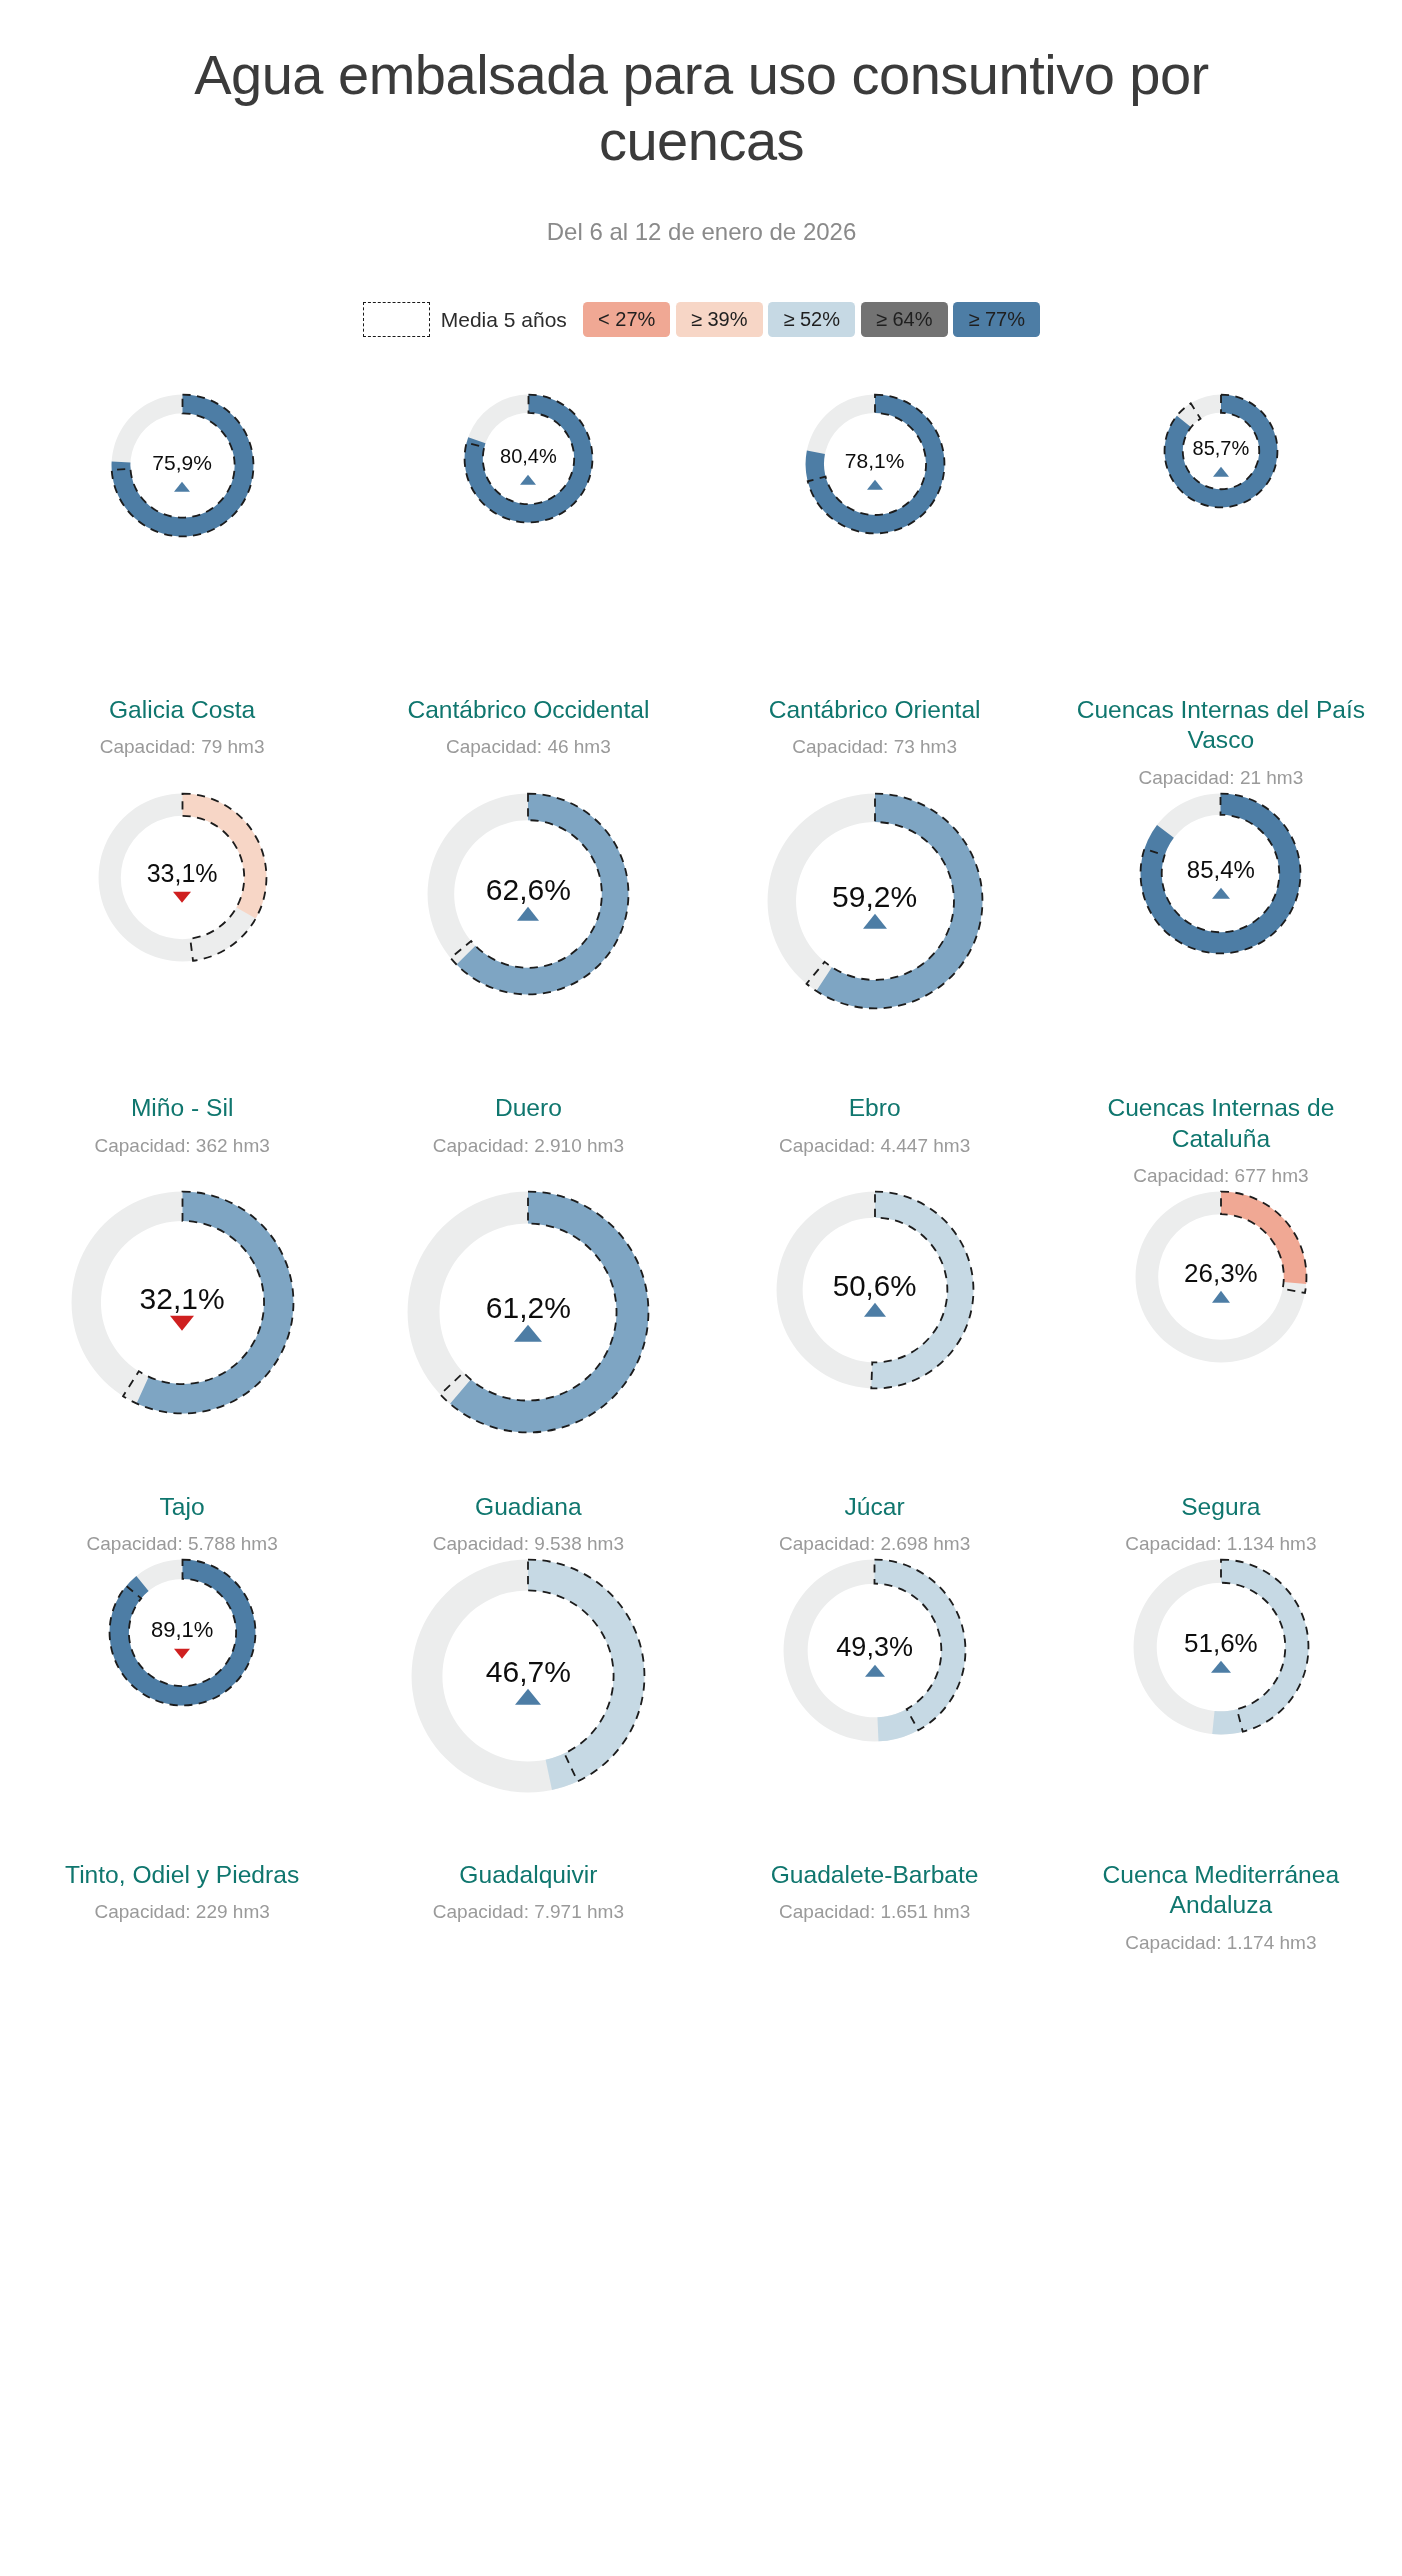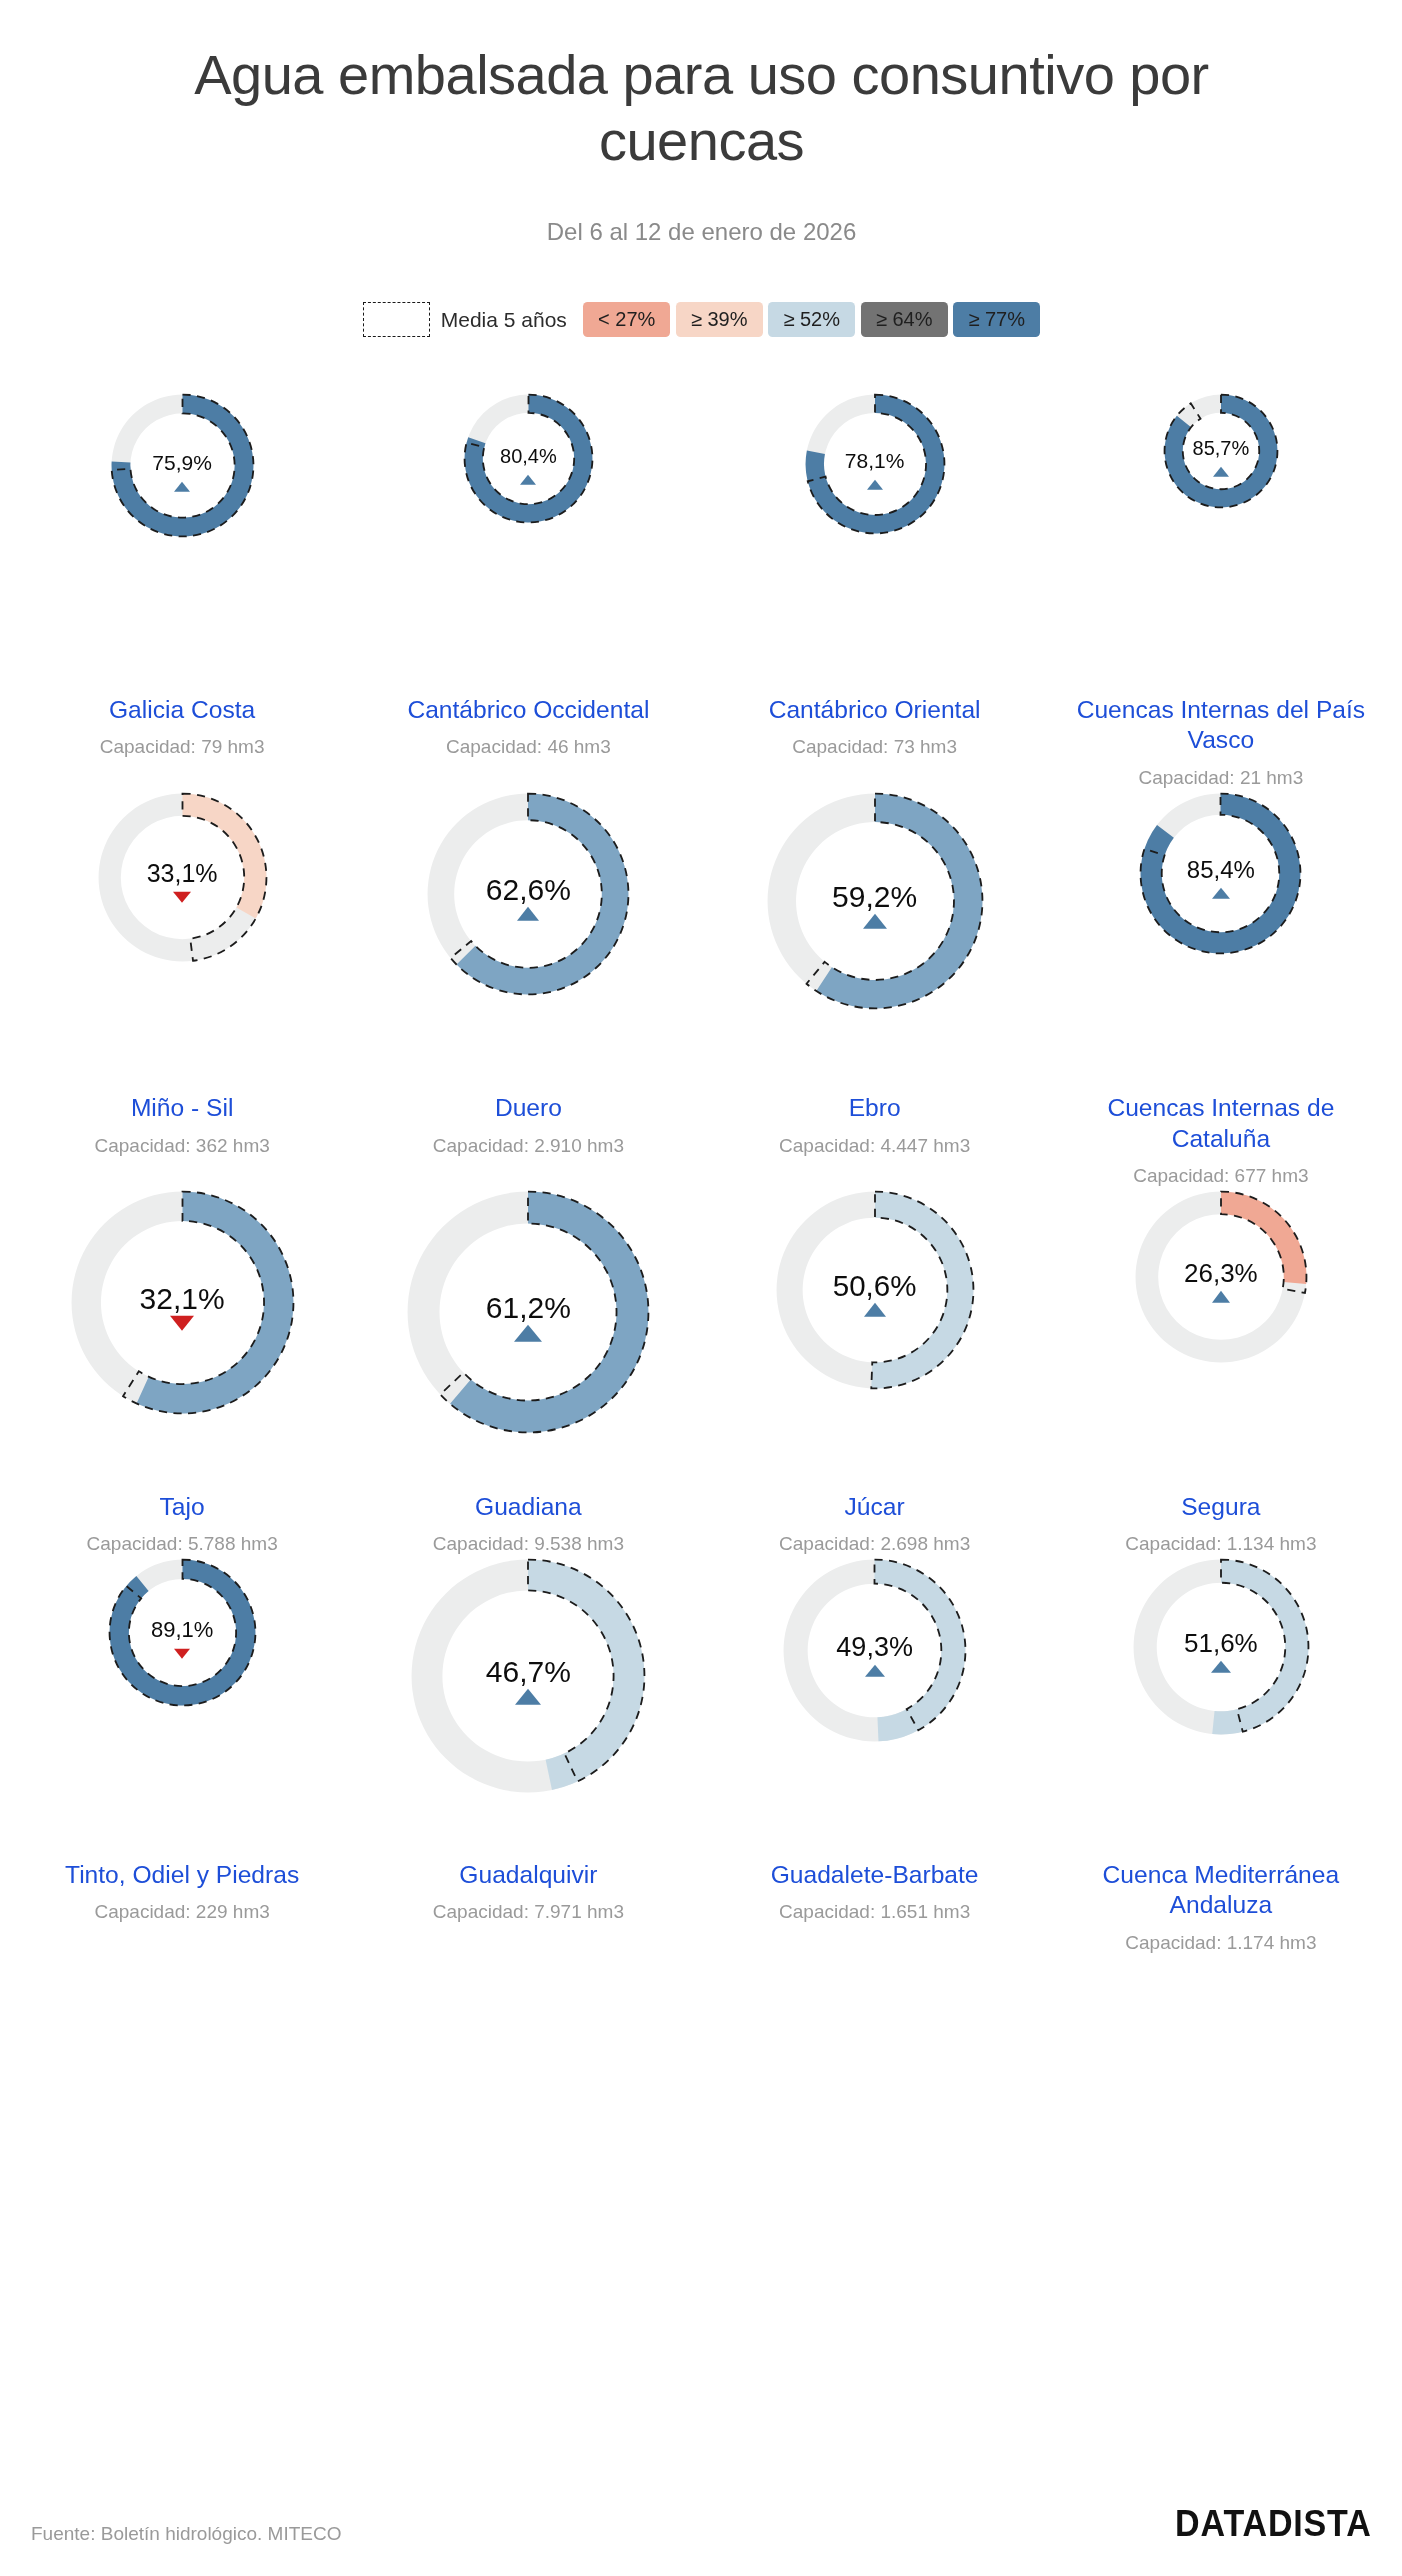--- a/index.html
+++ b/index.html
@@ -93,21 +93,21 @@
     left: 0; right: 0;
     top: 50%;
     text-align: center;
     transform: translateY(12.8px);
     pointer-events: none;
   }
   .tri { display: inline-block; }
 
   .cap-name {
     font-size: 24.6px;
-    color: #1d4ed8;
+    color: #0f766e;
     text-align: center;
     line-height: 1.24;
     margin-top: 3.6px;
     max-width: 301px;
   }
   .cap-vol {
     font-size: 19px;
     color: #9a9a9a;
     text-align: center;
     margin-top: 11px;
@@ -373,19 +373,15 @@
           L 93.9184774000983 171.20374375820055 A 70.56 70.56 0 1 0 101 30.439999999999998 Z" fill="#c6d9e4"></path>
               <path d="M 101 5 A 96 96 0 0 1 124.87422916782607 193.98398346834858
           L 118.54755843835217 169.3432278492362 A 70.56 70.56 0 0 0 101 30.439999999999998 Z" fill="none" stroke="#1c1c1c" stroke-width="2" stroke-dasharray="9 7"></path>
             </svg><div class="donut-value" style="font-size: 26px;">51,6%</div><div class="donut-marker"><span class="tri" style="border-left: 10px solid transparent; border-right: 10px solid transparent; border-bottom: 12.3px solid rgb(77, 125, 165);"></span></div></div>
         </div>
         <div class="cap-name">Cuenca Mediterránea Andaluza</div>
         <div class="cap-vol">Capacidad: 1.174 hm3</div>
       </div>
     </div>
 
-  <div class="footer">
-    <span class="source">Fuente: Boletín hidrológico. MITECO</span>
-    <span class="brand">DATADISTA</span>
-  </div>
 
 </div>
 
 
 </body></html>

